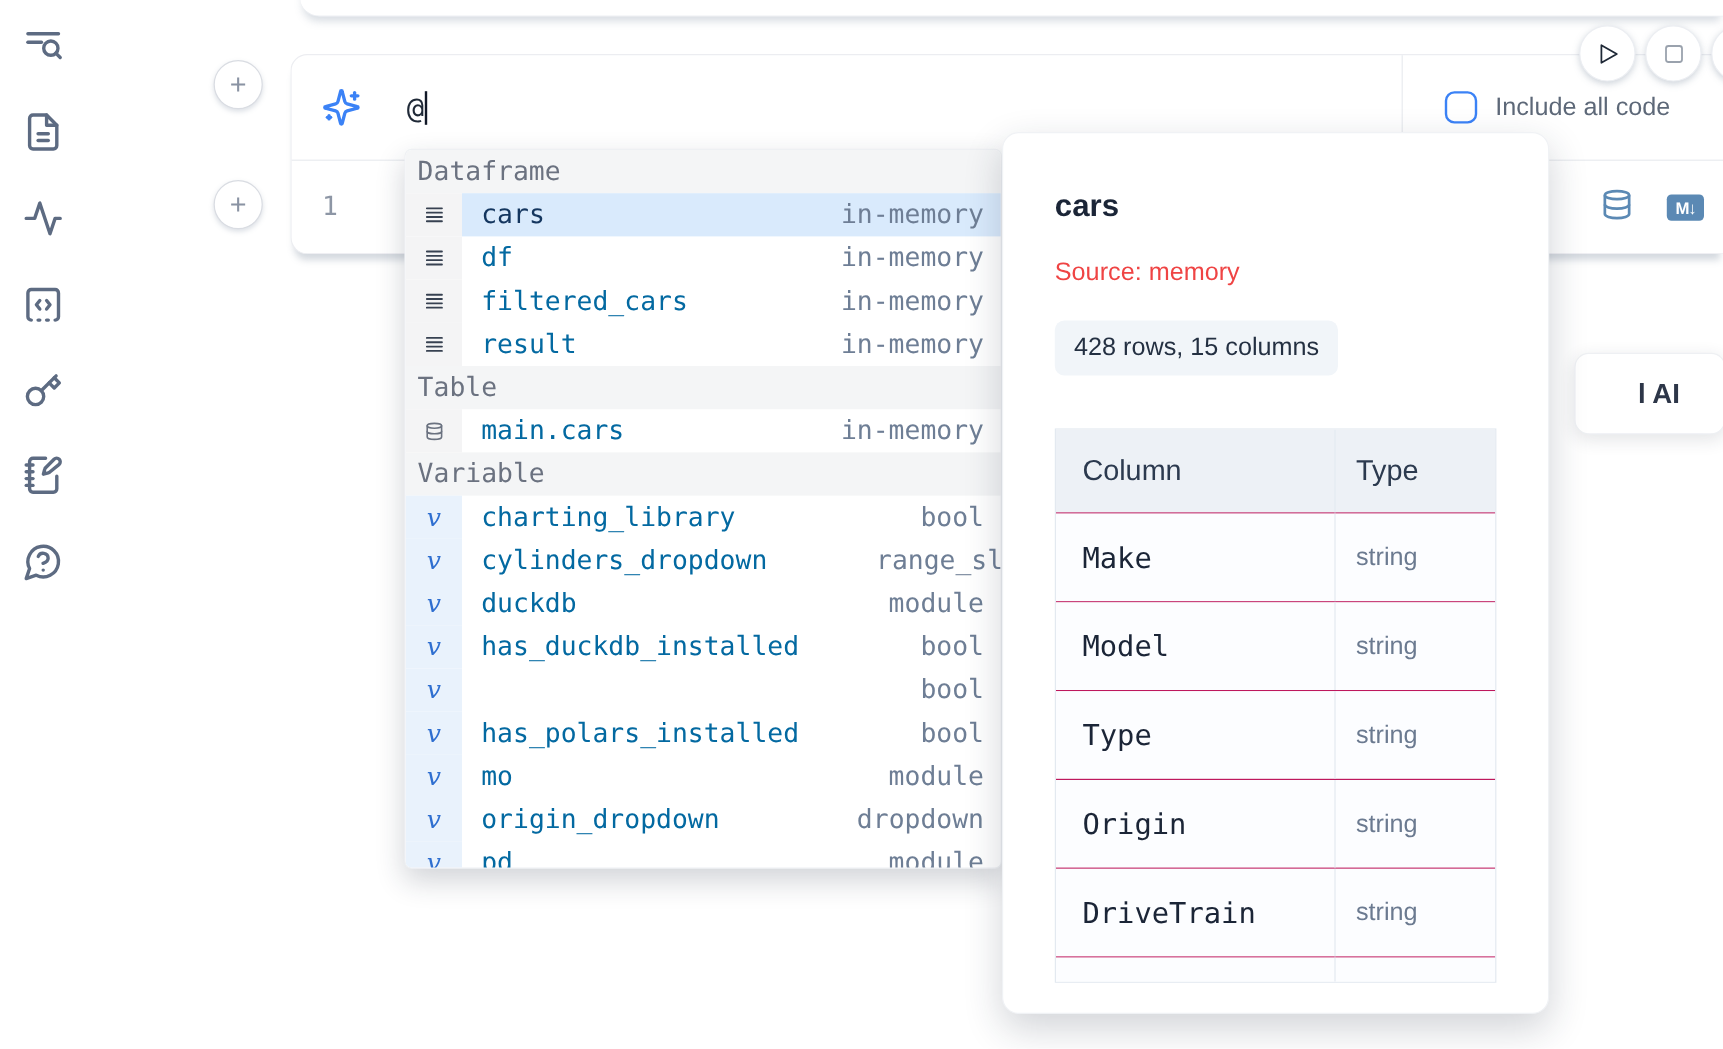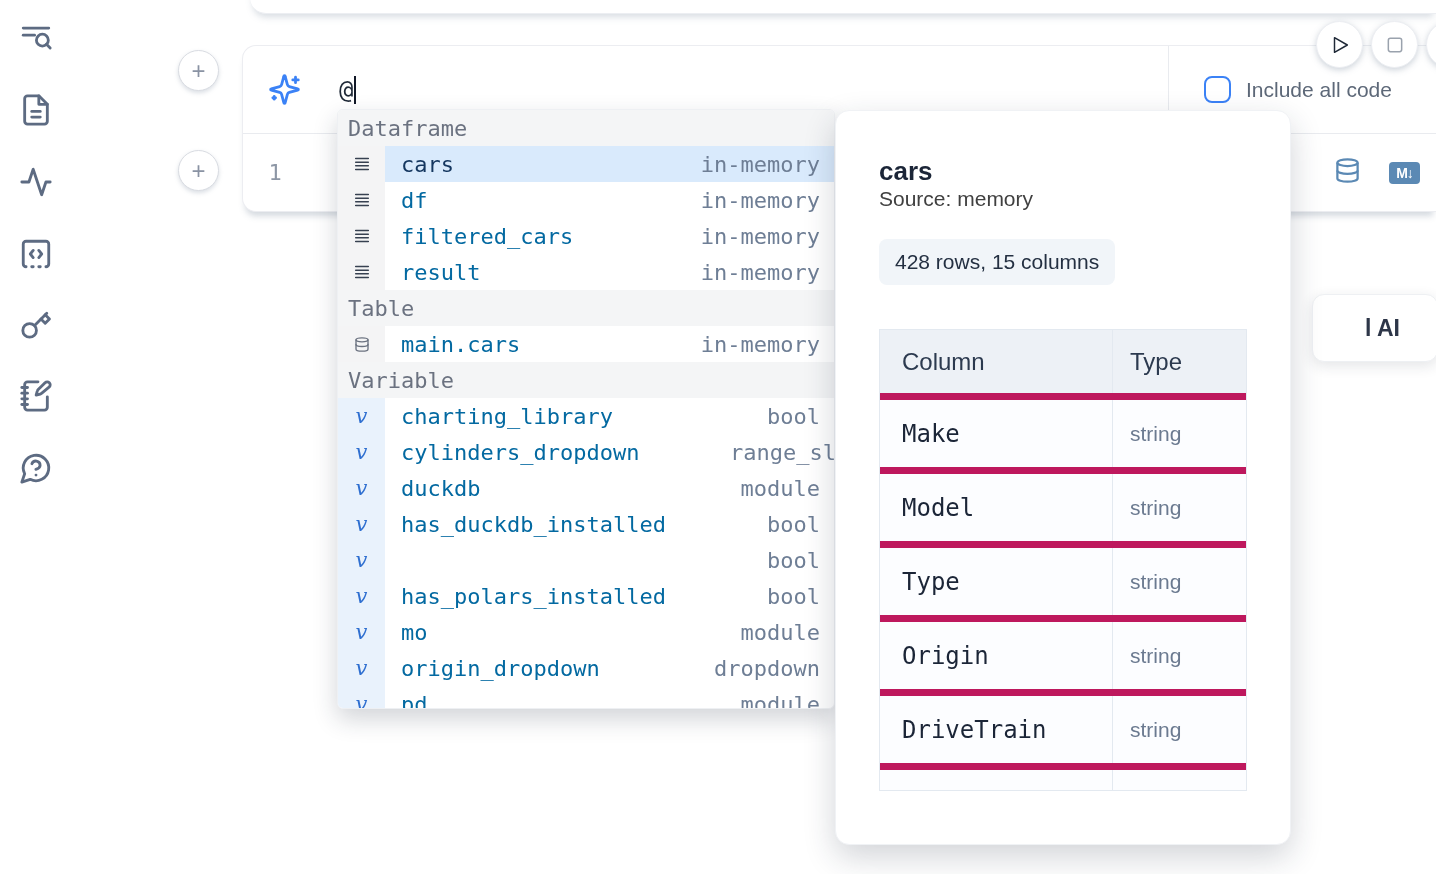--- a/index.html
+++ b/index.html
@@ -50,21 +50,21 @@
     font-weight:bold; font-size:14px; display:flex; align-items:center;
     justify-content:center; letter-spacing:-1px; }
 
   
   .circle-btn { position:absolute; width:47px; height:47px; border-radius:50%;
     background:#fff; border:1px solid #eceef2; box-shadow:0 2px 6px rgba(113,128,150,.35);
     display:flex; align-items:center; justify-content:center; z-index:15; }
   .circle-btn svg { fill:none; stroke-linejoin:round; }
 
   
-  .dropdown { position:absolute; left:337px; top:109px; width:498px; height:600px;
+  .dropdown { position:absolute; left:337px; top:124px; width:498px; height:600px;
     background:#fff; border:1px solid #eef0f3; border-radius:6px; overflow:hidden;
     box-shadow:0 10px 24px rgba(30,41,59,.20); z-index:20;
     font-family:"DejaVu Sans Mono", monospace; font-size:22px; }
   .ac-header { height:36px; background:#f4f5f6; color:#6b7280; display:flex;
     align-items:center; padding-left:10px; font-size:22px; }
   .ac-row { height:36px; display:flex; align-items:center; }
   .ac-gutter { width:47px; height:36px; flex:none; display:flex; align-items:center;
     justify-content:center; background:#f4f4f5; }
   .ac-gutter.var { background:#e9f2fc; }
   .ac-gutter svg { stroke-linecap:round; }
@@ -84,26 +84,26 @@
     box-shadow:0 4px 14px rgba(30,41,59,.12); z-index:10; overflow:hidden;
     display:flex; align-items:center; }
   .ai-gen-card span { padding-left:52px; font-size:23px; font-weight:bold;
     color:#2d3648; white-space:nowrap; }
 
   
   .panel { position:absolute; left:835px; top:110px; width:456px; height:735px;
     background:#fff; border:1px solid #f0f2f5; border-radius:14px;
     box-shadow:0 12px 32px rgba(30,41,59,.20); z-index:30; padding:45px 43px; }
   .panel-title { font-size:26px; font-weight:bold; color:#1b2537; }
-  .panel-source { margin-top:0; font-size:21px; color:#404040; }
+  .panel-source { margin-top:28px; font-size:21px; color:#ef4444; }
   .panel-badge { margin-top:28px; display:inline-block; background:#f1f5f9;
     border-radius:8px; padding:11px 16px; font-size:21px; color:#243042; }
   .ptable { margin-top:44px; width:368px; height:462px; overflow:hidden;
     border:1px solid #e3e9f0; }
-  .pt-row { display:flex; border-bottom:7px solid #be185d; background:#fcfdff; }
+  .pt-row { display:flex; border-bottom:1px solid #be185d; background:#fcfdff; }
   .pt-row.head { height:70px; background:#edf1f6; }
   .pt-row.body { height:74px; }
   .pt-c1 { width:233px; border-right:1px solid #e3e9f0; display:flex;
     align-items:center; padding-left:22px; }
   .pt-c2 { flex:1; display:flex; align-items:center; padding-left:17px; }
   .pt-row.head .pt-c1, .pt-row.head .pt-c2 { font-size:24px; color:#2c3a4f; }
   .pt-col-name { font-family:"DejaVu Sans Mono", monospace; font-size:24px; color:#1b2537; }
   .pt-col-type { font-size:21px; color:#6b7a90; }
 </style>
 </head>

